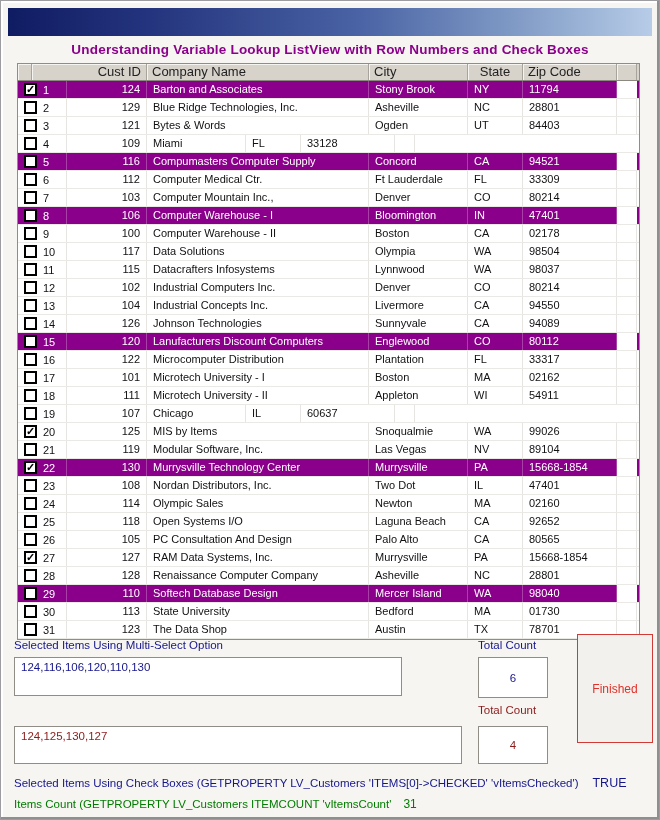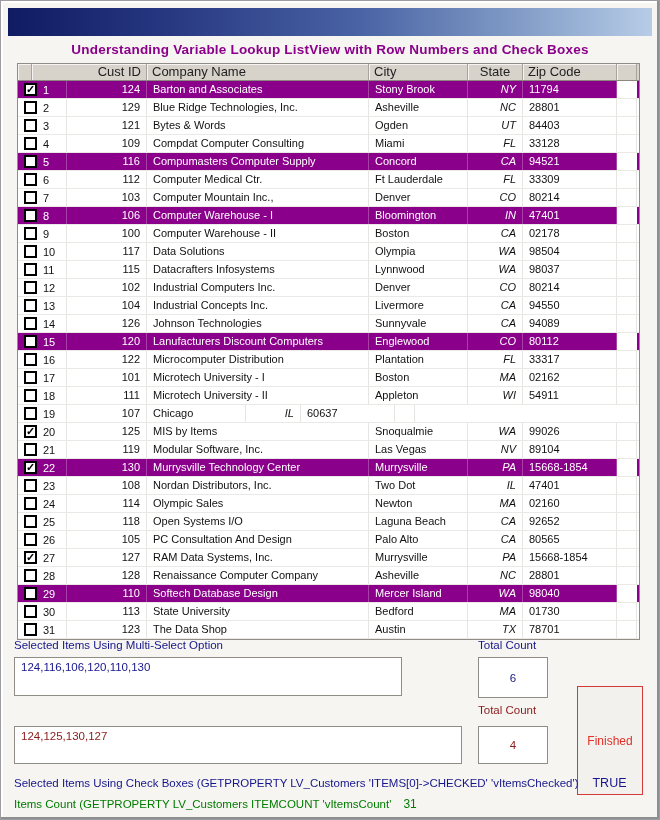--- a/index.html
+++ b/index.html
@@ -16,21 +16,21 @@
   .lv-header .h{box-sizing:border-box;border-right:1px solid #A6A49C;box-shadow:inset 1px 1px 0 #F6F4F0;
                 font-size:13px;line-height:15px;color:#222;padding:0 5px;white-space:nowrap;overflow:hidden;}
   .h0{width:14px;padding:0;} .h1{width:115px;text-align:right;} .h2{width:222px;} .h3{width:99px;}
   .h4{width:55px;text-align:center;} .h5{width:94px;} .h6{width:20px;border-right:none;padding:0;}
   .lv-row{display:flex;height:18px;box-sizing:border-box;border-bottom:1px solid #EBE9E5;
           background:#fff;font-size:11px;line-height:16px;color:#111;}
   .lv-row .c{box-sizing:border-box;border-right:1px solid #E7E5E1;white-space:nowrap;overflow:hidden;padding:0 6px;}
   .c0{width:49px;padding:0 0 0 4px;display:flex;align-items:center;}
   .c1{width:80px;text-align:right;padding-right:7px;}
   .c2{width:222px;} .c3{width:99px;}
-  .c4{width:55px;text-align:right;padding:0;font-style:italic;}
+  .c4{width:55px;text-align:left;padding:0;}
   .c5{width:94px;}
   .c6{width:20px;border-right:none;background:#fff;}
   .lv-row.sel{background:var(--purple,#8B008B);color:#fff;}
   .lv-row.sel .c{border-right-color:rgba(255,255,255,.25);border-bottom-color:rgba(0,0,0,.1);}
   .lv-row.sel .c6{background:#fff;}
   .cb{width:9px;height:9px;flex:none;border:2px solid #000;background:#fff;color:#000;
       font-weight:bold;font-size:11px;line-height:9px;text-align:center;display:inline-block;
       margin-right:6px;overflow:visible;cursor:pointer;}
   
   .lbl{position:absolute;font-size:11.5px;white-space:nowrap;}
@@ -39,21 +39,21 @@
   .lbl2{left:6px;top:668px;color:var(--darkred,#8B1A1A);margin-top:48px;}
   .tcl2{left:470px;top:668px;color:var(--darkred,#8B1A1A);}
   .field{position:absolute;box-sizing:border-box;background:#fff;border:1px solid #8F8D86;
          font-size:11.5px;padding:3px 6px;overflow:hidden;}
   .tb1{left:6px;top:621px;width:388px;height:39px;color:var(--navy,#16168B);}
   .cnt1{left:470px;top:621px;width:70px;height:41px;color:var(--navy,#16168B);
         display:flex;align-items:center;justify-content:center;padding:0;}
   .tb2{left:6px;top:690px;width:448px;height:38px;color:var(--darkred,#8B1A1A);}
   .cnt2{left:470px;top:690px;width:70px;height:38px;color:var(--darkred,#8B1A1A);
         display:flex;align-items:center;justify-content:center;padding:0;}
-  .finished{position:absolute;left:569px;top:650px;width:66px;height:109px;box-sizing:border-box;
+  .finished{position:absolute;left:569px;top:598px;width:76px;height:109px;box-sizing:border-box;
             border:1px solid #D23B35;background:#F3F1EE;color:var(--red,#E03028);font-size:12px;
             display:flex;align-items:center;justify-content:center;cursor:pointer;}
   .status1{position:absolute;left:6px;top:740px;color:var(--navy,#16168B);font-size:11.5px;white-space:nowrap;}
   .status1 .val{margin-left:14px;font-size:12.5px;}
   .status2{position:absolute;left:6px;top:761px;color:var(--green,#007C00);font-size:11.5px;white-space:nowrap;}
   .status2 .val{margin-left:12px;font-size:12px;}
 </style>
 </head>
 <body style="--purple: #8B008B; --navy: #16168B; --darkred: #8B1A1A; --green: #007C00; --red: #E03028;">
 
@@ -112,21 +112,20 @@
     <div class="c c5">84403</div>
     <div class="c c6"></div>
   </div>
 
   <div class="lv-row">
     <div class="c c0">
               <span class="cb"></span>
               <span class="rownum">4</span>
             </div>
     <div class="c c1">109</div>
-    <div class="c c2">Compdat Computer Consulting</div>
     <div class="c c3">Miami</div>
     <div class="c c4">FL</div>
     <div class="c c5">33128</div>
     <div class="c c6"></div>
   </div>
 
   <div class="lv-row sel">
     <div class="c c0">
               <span class="cb"></span>
               <span class="rownum">5</span>

